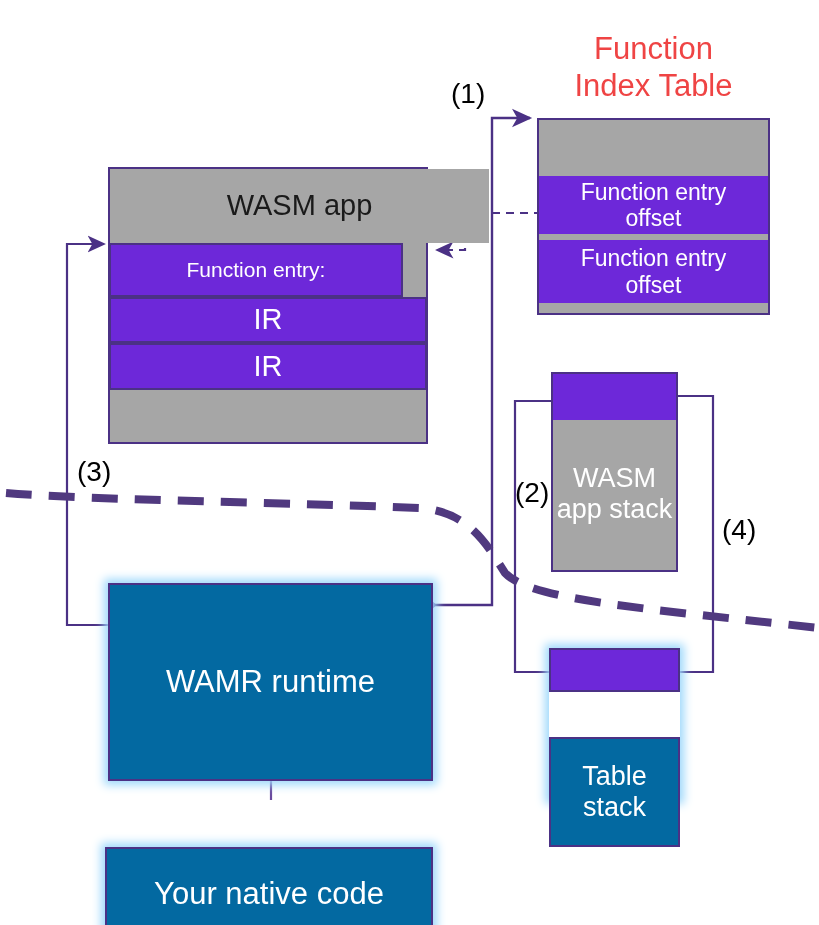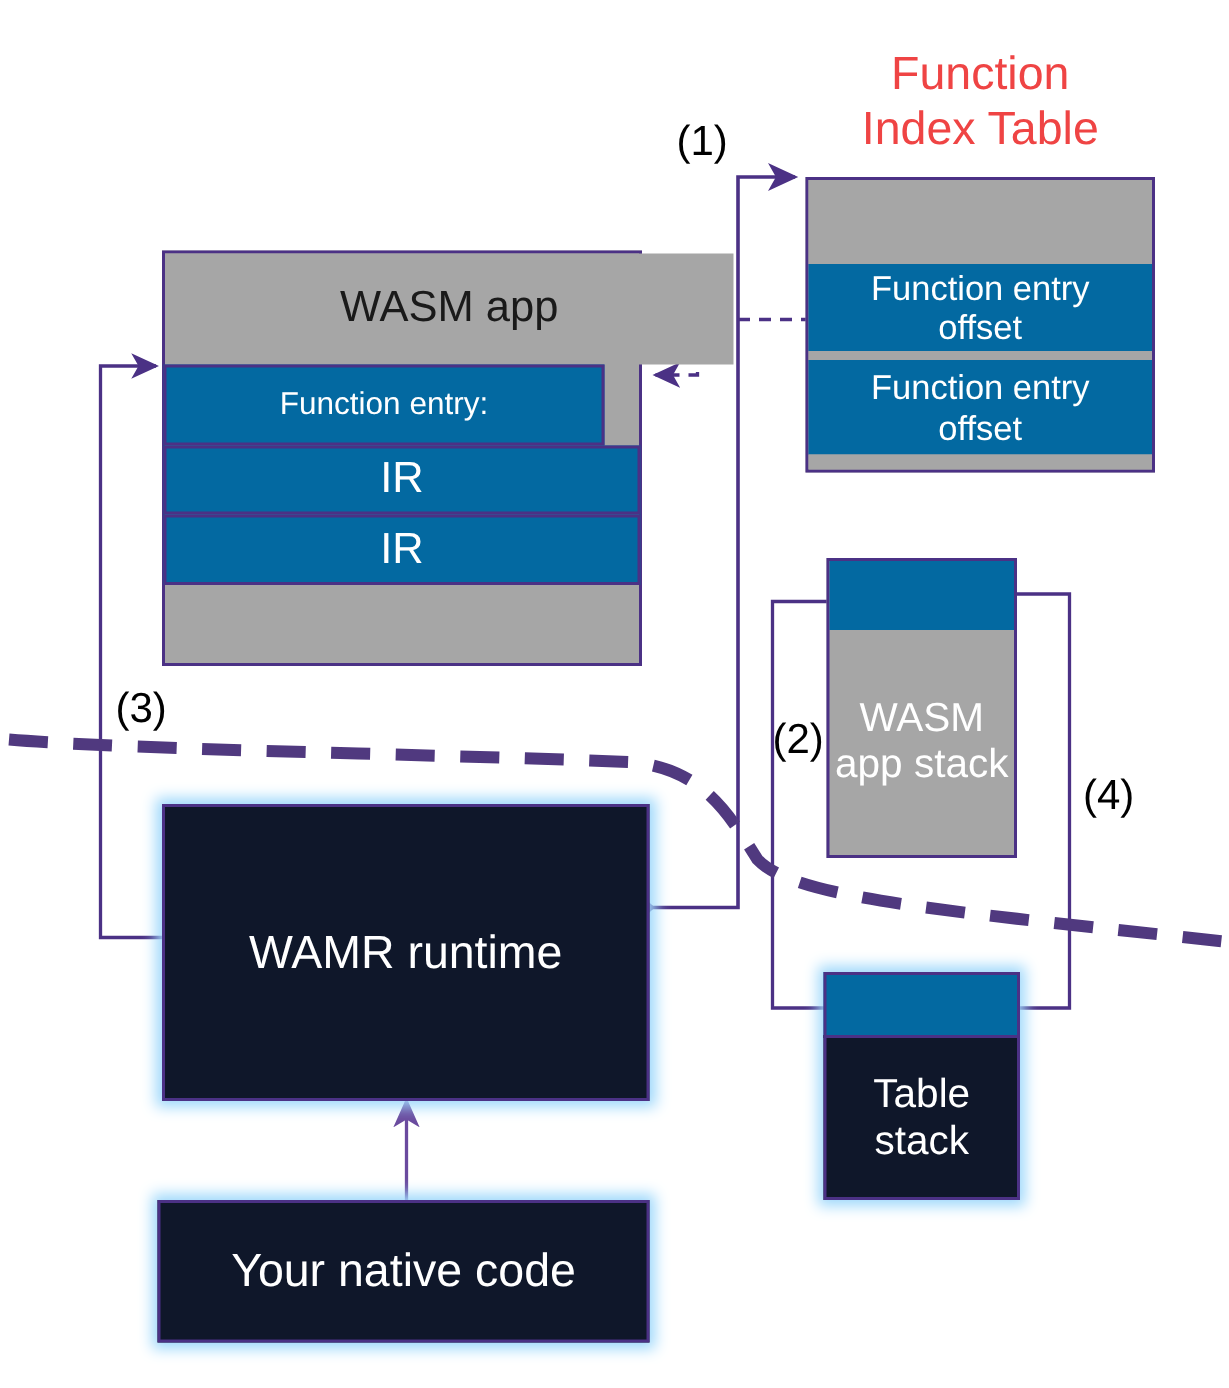--- a/index.html
+++ b/index.html
@@ -38,22 +38,22 @@
     display: flex;
     align-items: center;
     justify-content: center;
     text-align: center;
     line-height: 1.15;
   }
   .outline {
     border: 2px solid #4B3185;
   }
   .gray   { background: #A6A6A6; }
-  .cyan   { background: #0369a1; }
-  .purple { background: #0f172a; }
+  .cyan   { background: #6d28d9; }
+  .purple { background: #0369a1; margin-top: 47px; }
   .white-txt { color: #ffffff; }
   .dark-txt  { color: #1a1a1a; }
 
   .glow {
     box-shadow: 0 0 9px 4px #9ED8FB;
   }
 
   
   .plain-label {
     position: absolute;

